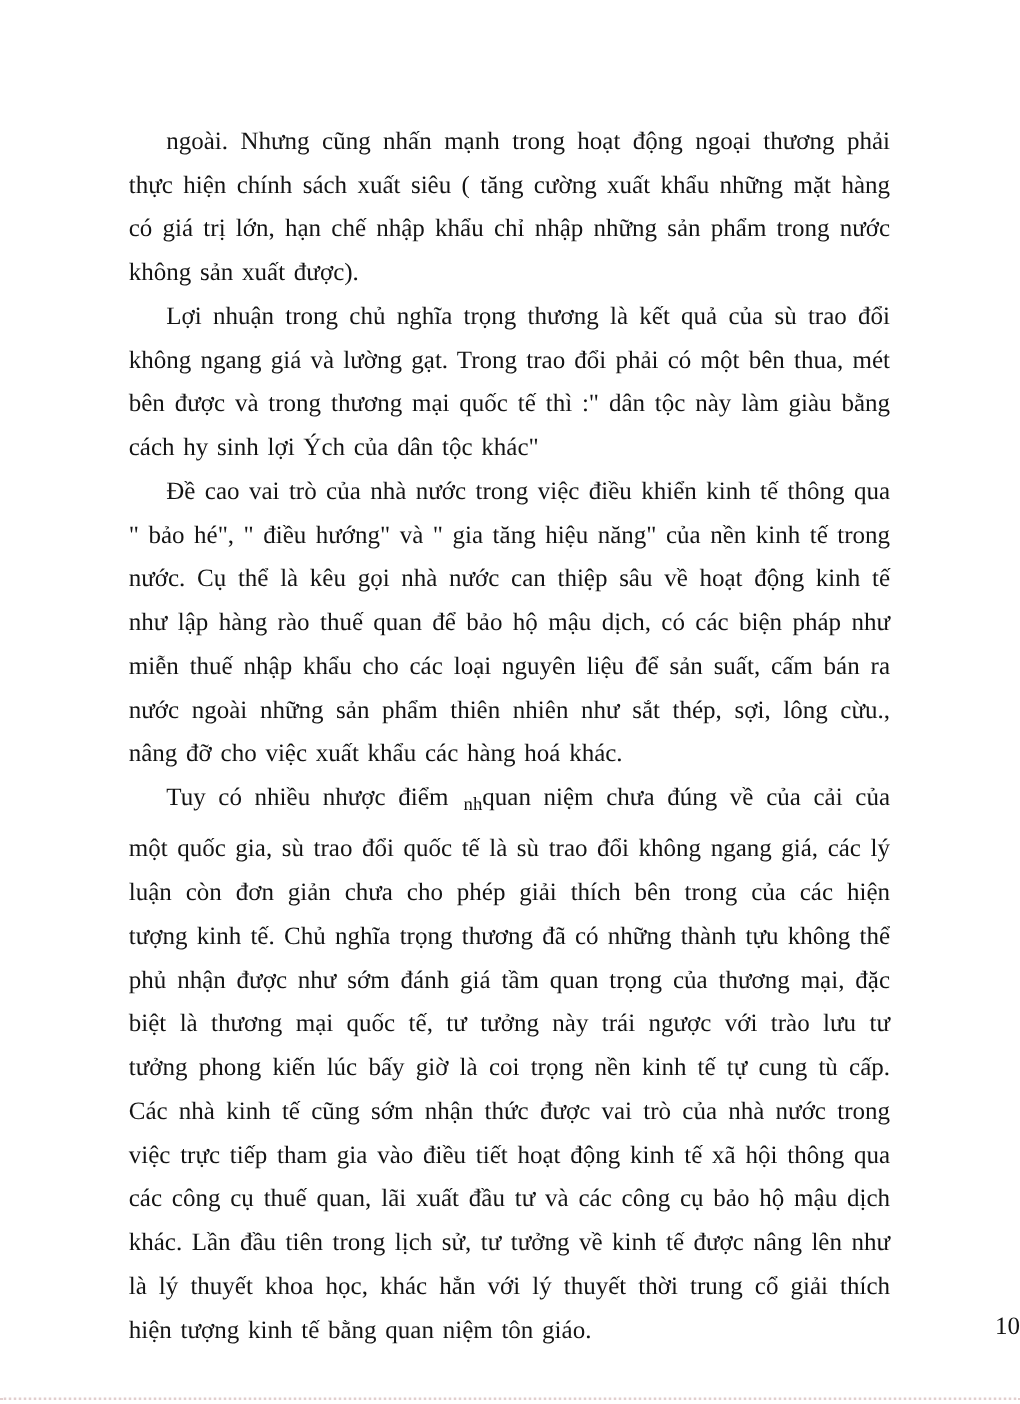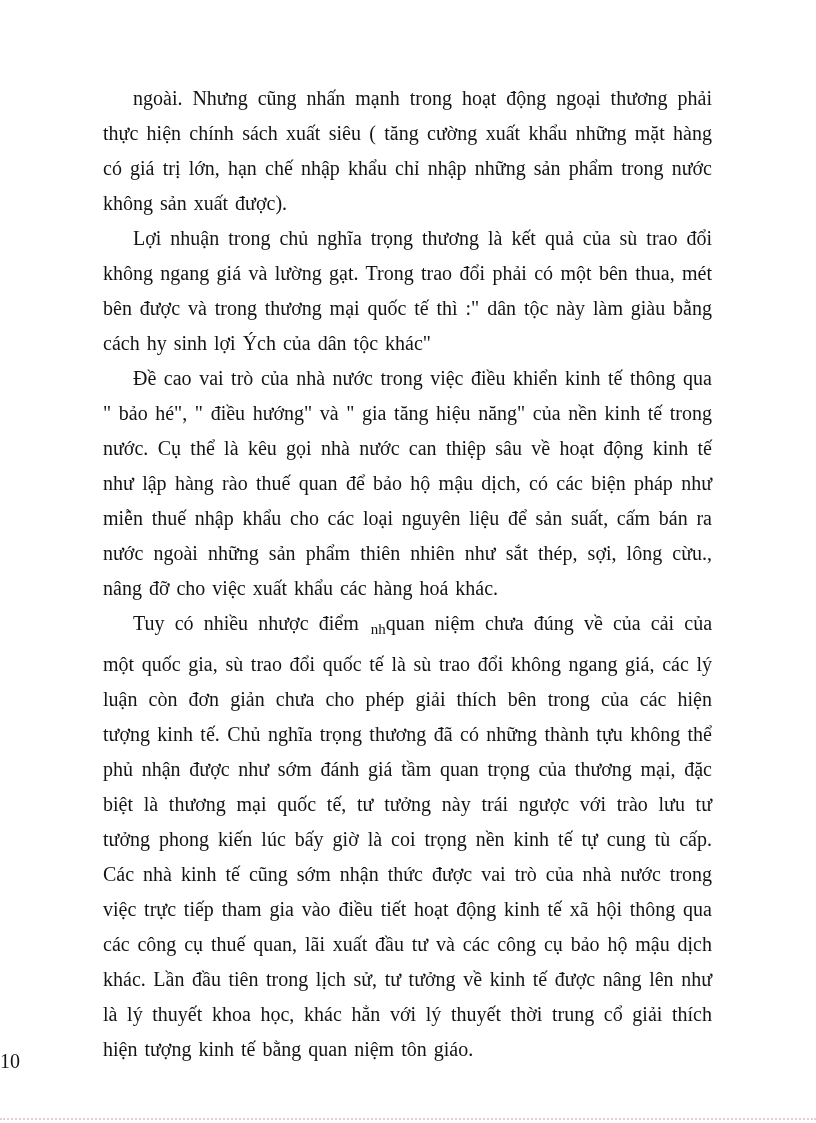--- a/index.html
+++ b/index.html
@@ -11,21 +11,21 @@
     position: relative;
     width: 816px;
     height: 1123px;
     background: #ffffff;
     overflow: hidden;
     font-family: "Liberation Serif", "DejaVu Serif", serif;
     color: #141414;
   }
   .text-block {
     position: absolute;
-    top: 81px;
+    top: 96px;
     left: 103px;
     width: 609px;
     font-size: 20px;
     line-height: 35px;
     text-align: justify;
   }
   .text-block p {
     margin: 0;
     padding: 0;
     text-indent: 30px;
@@ -35,21 +35,21 @@
     font-size: 15px;
     vertical-align: -4px;
     margin-right: 0;
     margin-left: 2px;
   }
   .page-number {
     position: absolute;
     top: 1046px;
     left: 0;
     width: 100%;
-    text-align: left;
+    text-align: right;
     font-size: 20px;
     line-height: 30px;
   }
   .bottom-rule {
     position: absolute;
     left: 0;
     bottom: 3px;
     width: 100%;
     height: 0;
     border-bottom: 2px dotted #e2cfcf;

